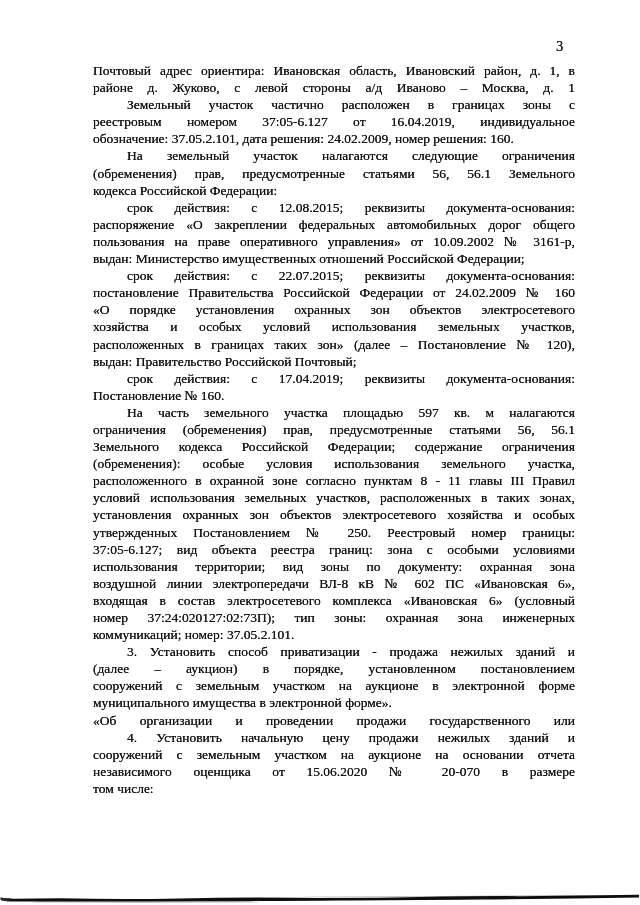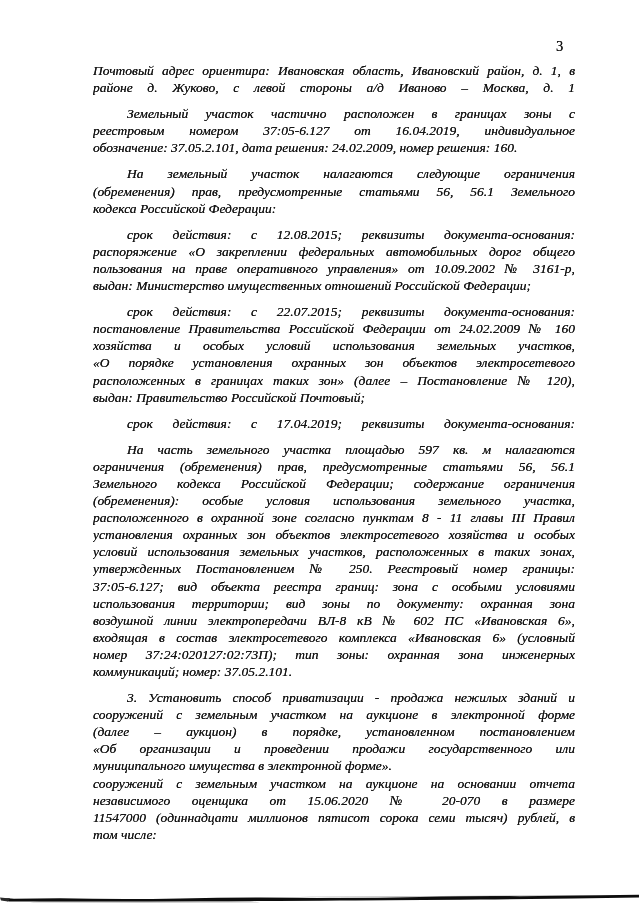--- a/index.html
+++ b/index.html
@@ -34,24 +34,23 @@
     line-height: 17.1px;
     text-shadow: 0 0 0.45px currentColor; 
   }
   .para { margin: 0; padding: 0; }
   .line {
     height: 17.1px;
     overflow: hidden;
     text-align: justify;
     text-align-last: justify;
     white-space: normal;
-    font-style: italic;
   }
   .line.last { text-align-last: left; }
-  .para.indent .line.first { text-indent: 34px; margin-top: 9px; }
+  .para.indent .line.first { text-indent: 34px; }
   .scan-edge {
     position: absolute;
     left: 0;
     bottom: 0;
     width: 640px;
     height: 20px;
     pointer-events: none;
   }
 </style>
 </head>
@@ -78,55 +77,56 @@
       </div>
       <div class="para indent">
         <div class="line first">срок действия: с 12.08.2015; реквизиты документа-основания:</div>
         <div class="line">распоряжение «О закреплении федеральных автомобильных дорог общего</div>
         <div class="line">пользования на праве оперативного управления» от 10.09.2002 № 3161-р,</div>
         <div class="line last">выдан: Министерство имущественных отношений Российской Федерации;</div>
       </div>
       <div class="para indent">
         <div class="line first">срок действия: с 22.07.2015; реквизиты документа-основания:</div>
         <div class="line">постановление Правительства Российской Федерации от 24.02.2009 № 160</div>
+        <div class="line">«О порядке установления охранных зон объектов электросетевого</div>
         <div class="line">хозяйства и особых условий использования земельных участков,</div>
-        <div class="line">«О порядке установления охранных зон объектов электросетевого</div>
         <div class="line">расположенных в границах таких зон» (далее – Постановление № 120),</div>
         <div class="line last">выдан: Правительство Российской Почтовый;</div>
       </div>
       <div class="para indent">
         <div class="line first">срок действия: с 17.04.2019; реквизиты документа-основания:</div>
+        <div class="line last">Постановление № 160.</div>
       </div>
       <div class="para indent">
         <div class="line first">На часть земельного участка площадью 597 кв. м налагаются</div>
         <div class="line">ограничения (обременения) прав, предусмотренные статьями 56, 56.1</div>
         <div class="line">Земельного кодекса Российской Федерации; содержание ограничения</div>
         <div class="line">(обременения): особые условия использования земельного участка,</div>
         <div class="line">расположенного в охранной зоне согласно пунктам 8 - 11 главы III Правил</div>
+        <div class="line">условий использования земельных участков, расположенных в таких зонах,</div>
         <div class="line">установления охранных зон объектов электросетевого хозяйства и особых</div>
-        <div class="line">условий использования земельных участков, расположенных в таких зонах,</div>
         <div class="line">утвержденных Постановлением № 250. Реестровый номер границы:</div>
         <div class="line">37:05-6.127; вид объекта реестра границ: зона с особыми условиями</div>
         <div class="line">использования территории; вид зоны по документу: охранная зона</div>
         <div class="line">воздушной линии электропередачи ВЛ-8 кВ № 602 ПС «Ивановская 6»,</div>
         <div class="line">входящая в состав электросетевого комплекса «Ивановская 6» (условный</div>
         <div class="line">номер 37:24:020127:02:73П); тип зоны: охранная зона инженерных</div>
         <div class="line last">коммуникаций; номер: 37.05.2.101.</div>
       </div>
       <div class="para indent">
         <div class="line first">3. Установить способ приватизации - продажа нежилых зданий и</div>
+        <div class="line">(далее – аукцион) в порядке, установленном постановлением</div>
         <div class="line">сооружений с земельным участком на аукционе в электронной форме</div>
-        <div class="line">(далее – аукцион) в порядке, установленном постановлением</div>
+        <div class="line last">муниципального имущества в электронной форме».</div>
         <div class="line">«Об организации и проведении продажи государственного или</div>
-        <div class="line last">муниципального имущества в электронной форме».</div>
       </div>
       <div class="para indent">
+        <div class="line first">4. Установить начальную цену продажи нежилых зданий и</div>
         <div class="line">сооружений с земельным участком на аукционе на основании отчета</div>
         <div class="line">независимого оценщика от 15.06.2020 № 20-070 в размере</div>
-        <div class="line">11547000 (одиннадцати миллионов пятисот сорока семи тысяч) рублей, в</div>
         <div class="line last">том числе:</div>
       </div>
     </div>
 
   <svg class="scan-edge" width="640" height="20" viewBox="0 0 640 20">
 
     <path d="M 2 14.5 Q 6 12.5, 14 13.8 L 60 13.2 Q 120 14.6, 180 13.4 T 300 12.8 T 420 12.0 T 520 11.2 L 639 9.8 L 639 12.6 Q 560 13.8, 480 14.4 T 340 15.4 T 200 16.2 T 70 16.4 L 14 16.6 Q 6 16.8, 2 14.5 Z" fill="#0d0d0d"></path>
     <path d="M 0 12.6 L 10 13.6 L 8 16.4 L 1 15.6 Z" fill="#2a2a2a"></path>
     <path d="M 30 17.2 L 140 17.6 L 260 17.2 L 250 16.4 L 40 16.6 Z" fill="#3a3a3a" opacity="0.55"></path>
     <path d="M 300 11.8 L 440 11.0 L 600 10.0 L 600 10.8 L 330 12.4 Z" fill="#444444" opacity="0.4"></path>

